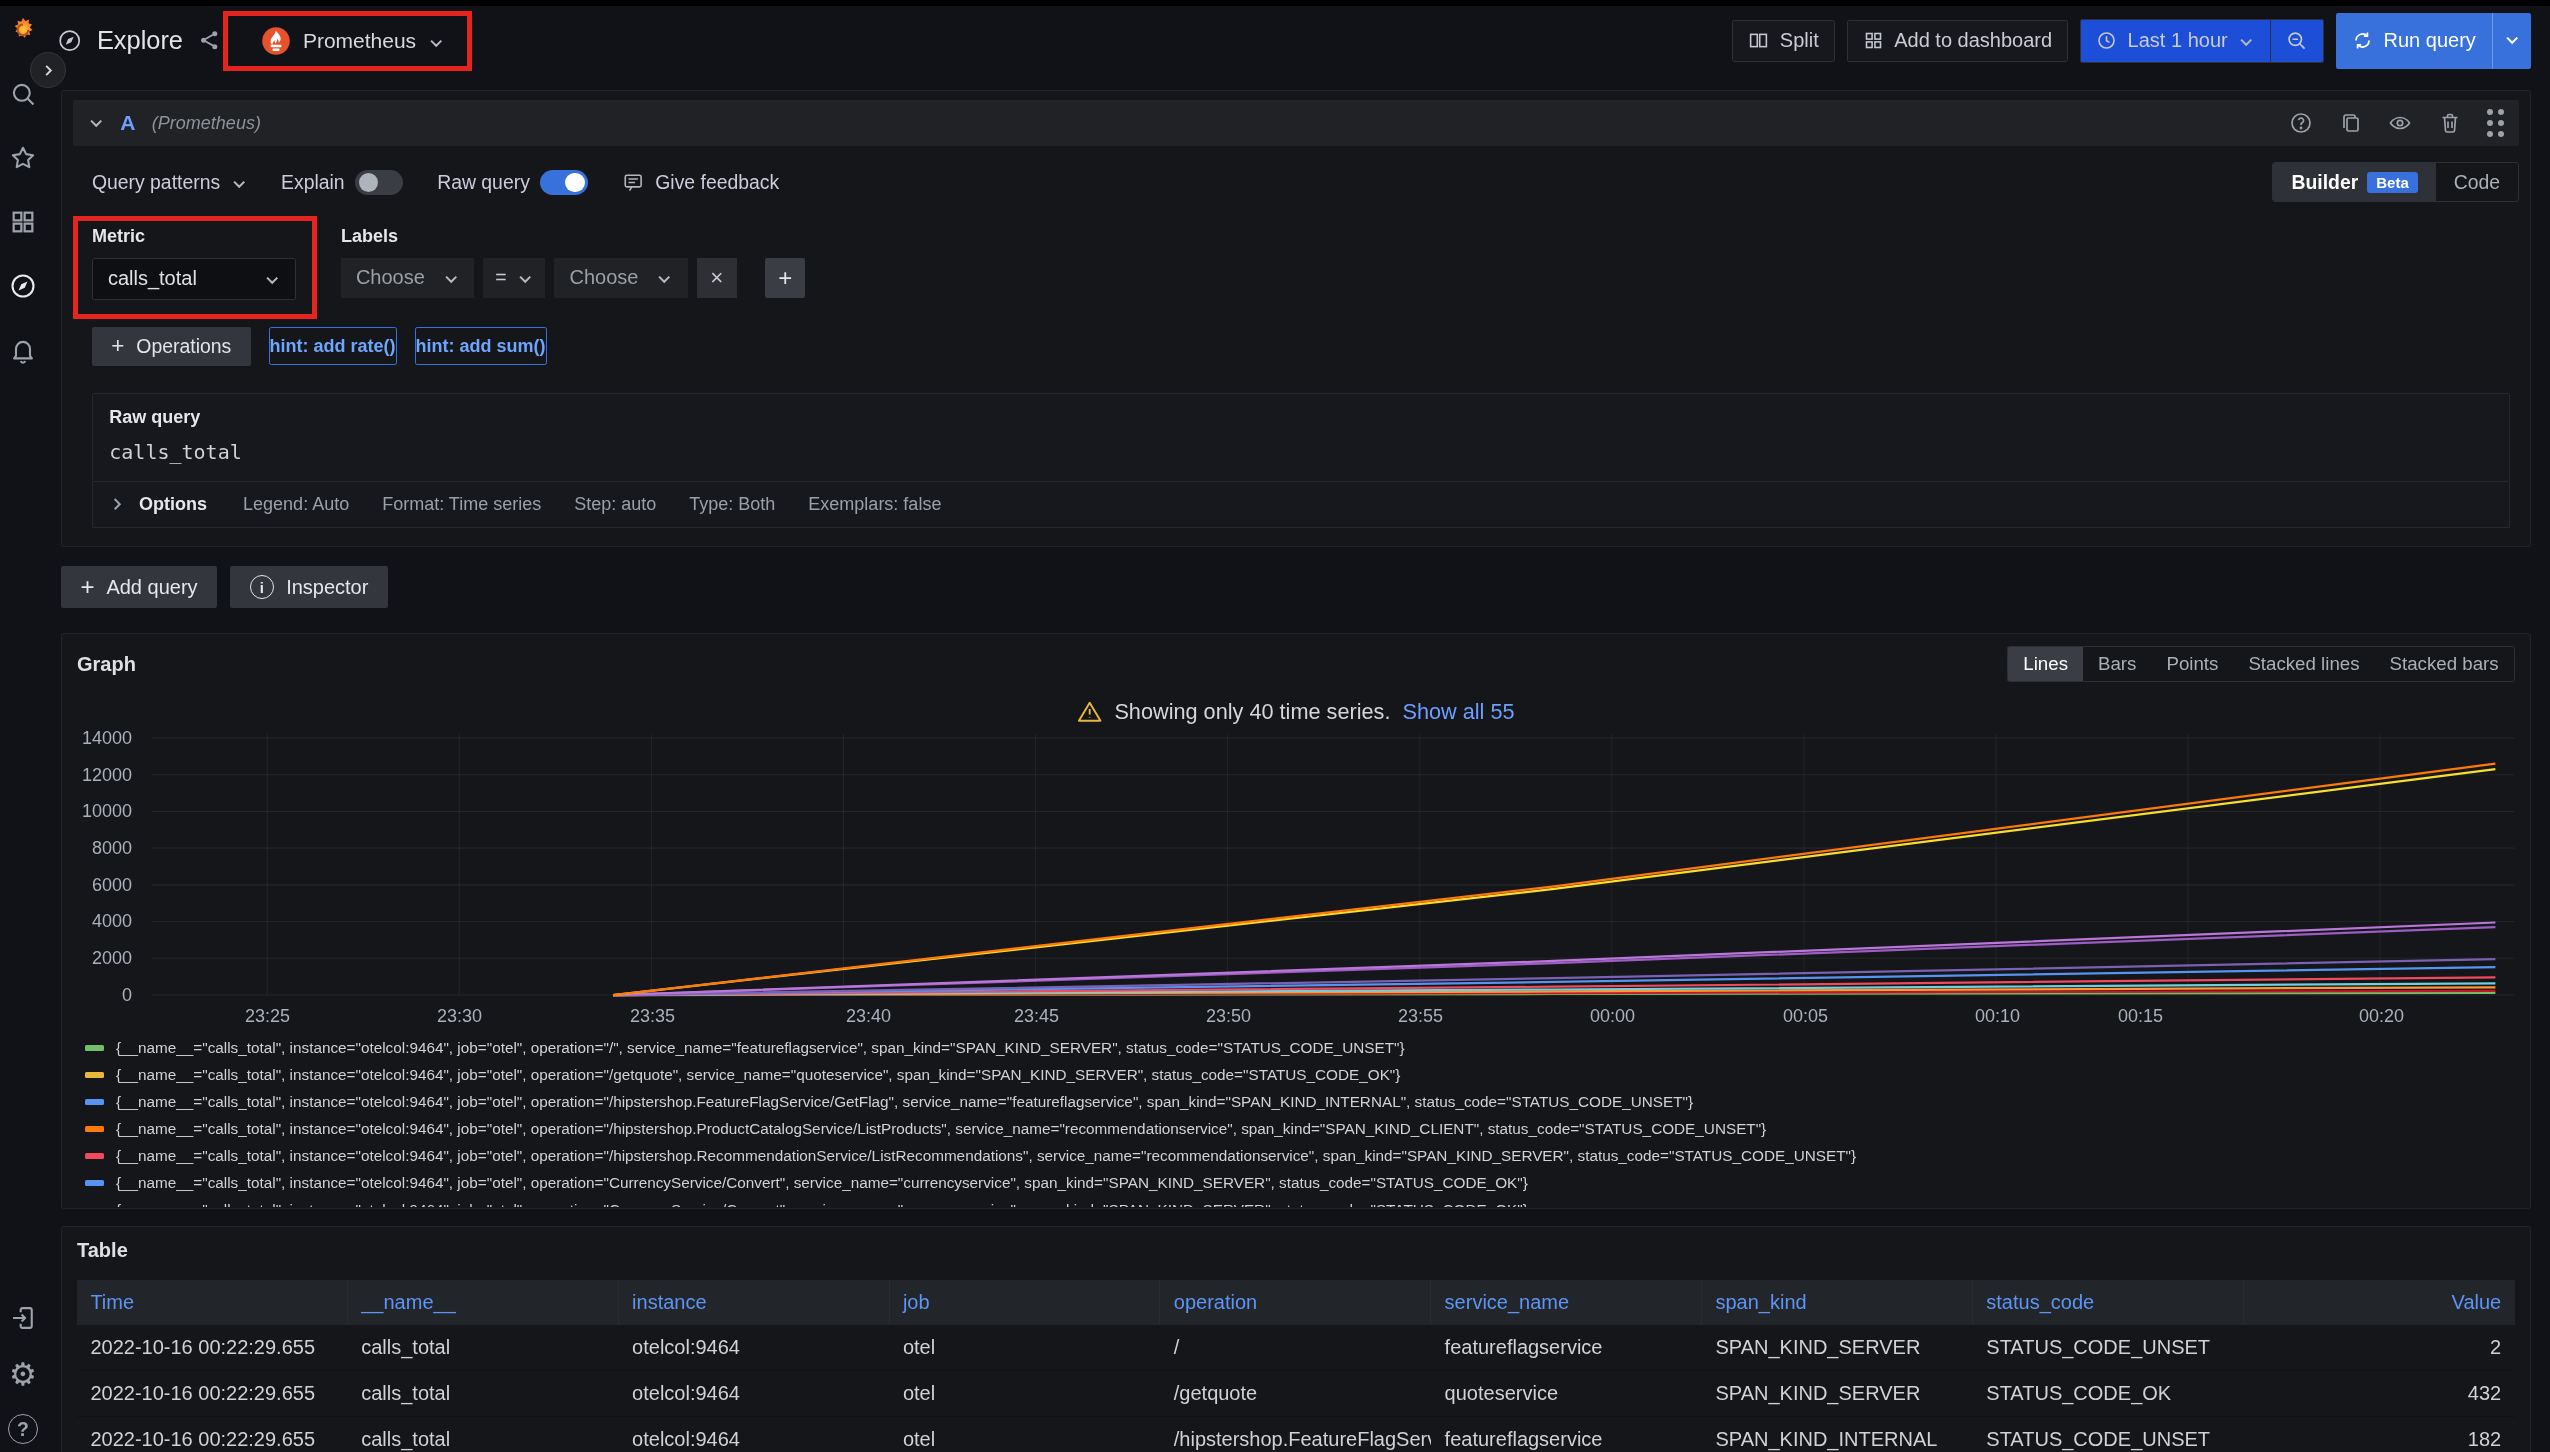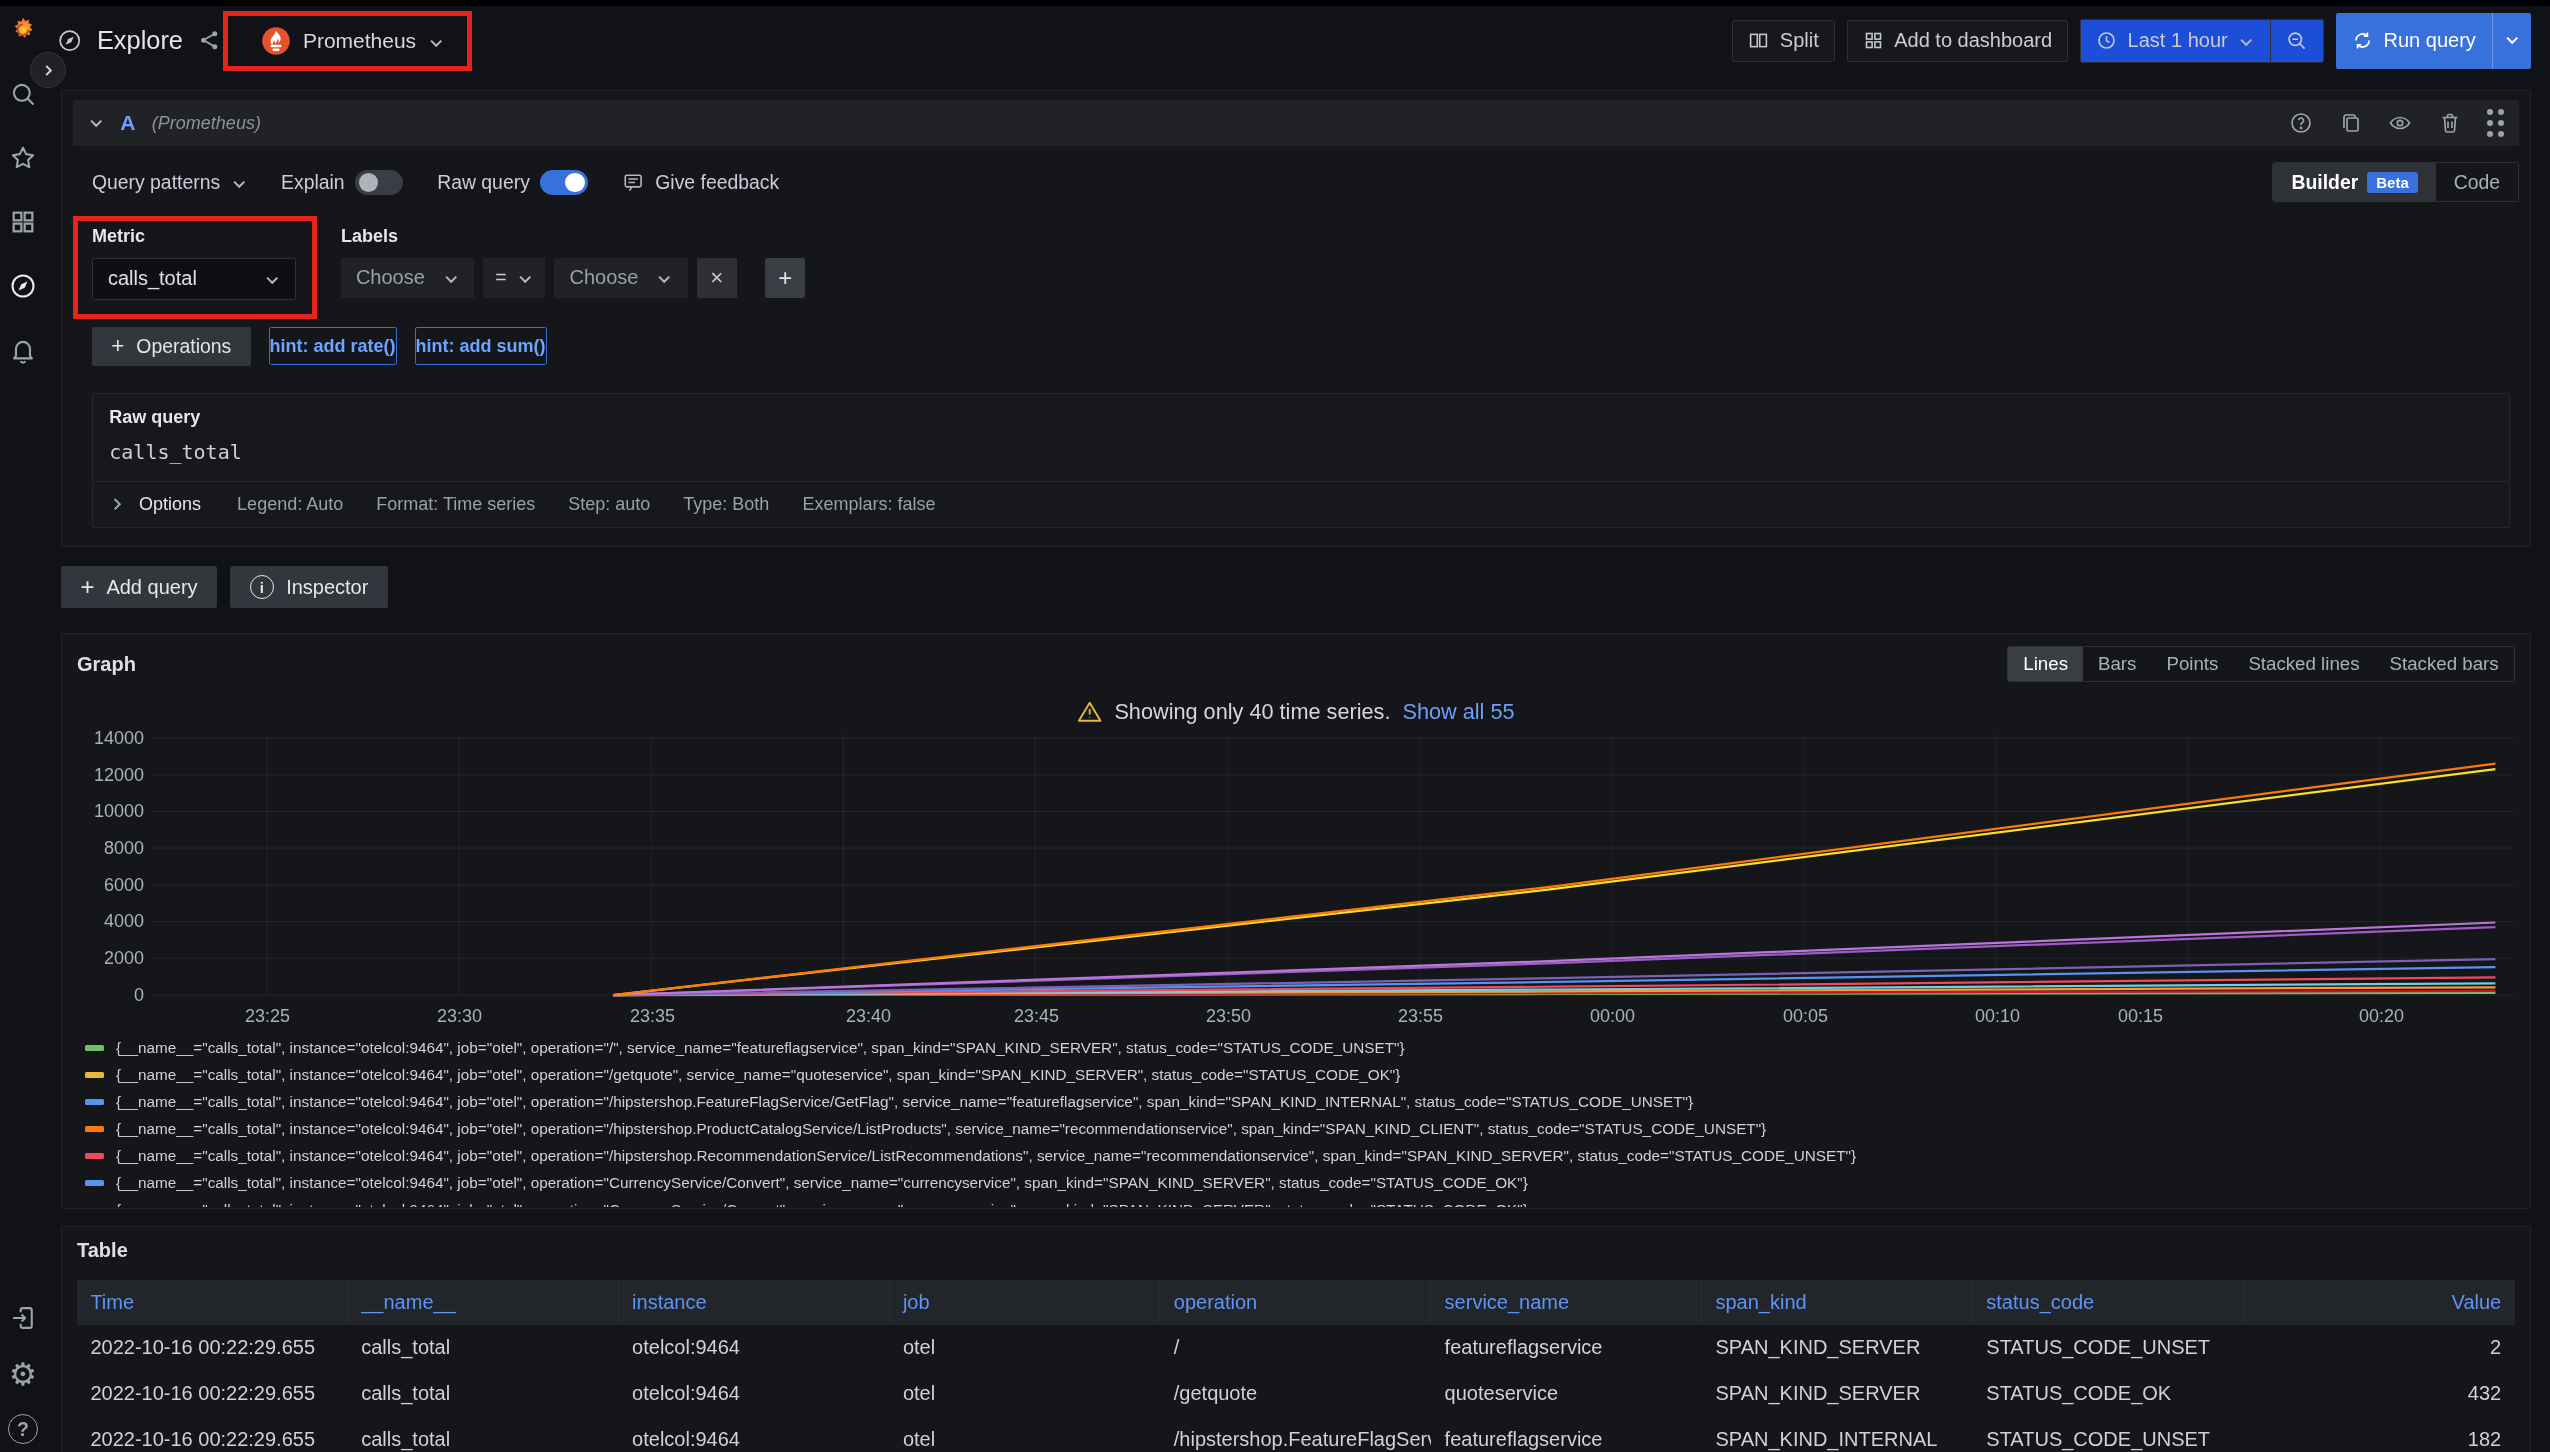--- a/index.html
+++ b/index.html
@@ -85,41 +85,41 @@
   .qrow3{display:flex;align-items:center;gap:18px;margin-top:27px;}
   .ops-btn{height:39px;display:flex;align-items:center;gap:12px;padding:0 19.4px;background:#34363d;border-radius:2.2px;
     font-size:19.4px;font-weight:500;color:#e3e4e8;}
   .hint{height:36px;display:flex;align-items:center;padding:0 0;border:1.5px solid #3871dc;border-radius:2.2px;
     color:#6ea6ff;font-size:18px;font-weight:600;}
   .rawbox{margin-top:27px;margin-right:9px;border:0.7px solid #26282e;border-radius:1.5px;background:#16181d;padding:13.4px 16.4px 16.4px;}
   .rawlabel{font-size:18px;font-weight:700;color:#e6e7ea;}
   .rawval{margin-top:12px;font-family:"DejaVu Sans Mono",monospace;font-size:20px;color:#d0d2d6;}
   .optrow{margin-right:9px;border:0.7px solid #26282e;border-top:none;border-radius:0 0 1.5px 1.5px;background:#16181d;
     padding:12px 16.4px;display:flex;align-items:center;gap:36px;font-size:18px;color:#9aa0a8;}
-  .optlead{display:flex;align-items:center;gap:13.4px;color:#e6e7ea;font-weight:400;font-size:18px;}
+  .optlead{display:flex;align-items:center;gap:13.4px;color:#e6e7ea;font-weight:700;font-size:18px;}
   .chev-right{transform:rotate(-90deg);}
   .btn-row{display:flex;gap:13.4px;margin-top:19.4px;}
   .big-btn{height:42px;display:flex;align-items:center;gap:12px;padding:0 19.4px;background:#34363d;border-radius:2.2px;
     font-size:20px;font-weight:500;color:#e6e7ea;}
   .info-circ{width:22.4px;height:22.4px;border:1.5px solid #e6e7ea;border-radius:50%;display:flex;align-items:center;justify-content:center;
     font-size:15px;font-weight:700;}
   
   .graph-panel{margin-top:25.4px;height:576px;border:0.7px solid #222429;border-radius:2.2px;background:#141619;
     padding:12px 15px 0;box-sizing:border-box;overflow:hidden;}
   .gheader{display:flex;align-items:center;}
   .gtitle{font-size:20px;font-weight:600;color:#dfe0e4;}
   .modes{margin-left:auto;display:flex;border:0.7px solid #2e3036;border-radius:2.2px;overflow:hidden;}
   .mode{padding:6px 15px;font-size:18.7px;color:#aab0b8;font-weight:500;white-space:nowrap;}
   .mode.active{background:#3a3d44;color:#fff;}
   .gwarn{display:flex;justify-content:center;align-items:center;gap:12px;margin:16.4px 0 4.5px;font-size:21.7px;color:#d4d6da;}
   .gwarn .icon24{width:25.4px;height:25.4px;color:#eab839;}
   .link{color:#6e9fff;}
   .chart{display:flex;margin-top:7.5px;}
   .ylabels{width:75px;position:relative;height:269px;flex:none;}
-  .ylabels span{position:absolute;right:8px;font-size:18px;color:#aab0bc;transform:translateY(-50%);}
+  .ylabels span{position:absolute;right:20px;font-size:18px;color:#aab0bc;transform:translateY(-50%);}
   .plot{flex:1;position:relative;height:269px;}
   .plot svg{position:absolute;inset:0;width:100%;height:100%;}
   .xrow{position:relative;height:30px;margin-left:75px;}
   .xrow span{position:absolute;top:4.5px;width:75px;margin-left:-37px;text-align:center;font-size:18px;color:#aab0bc;}
   .legend{margin-top:3px;height:173px;overflow:hidden;padding-left:7.5px;}
   .litem{display:flex;align-items:center;gap:12px;height:27px;font-size:15.3px;color:#d0d2d6;white-space:nowrap;overflow:hidden;}
   .swatch{width:19.4px;height:6.7px;border-radius:1.5px;flex:none;}
   
   .table-panel{margin-top:16.4px;border:0.7px solid #222429;border-radius:2.2px;background:#141619;padding:12px 15px 0;}
   .ttitle{font-size:20px;font-weight:600;color:#dfe0e4;margin-bottom:18px;}

